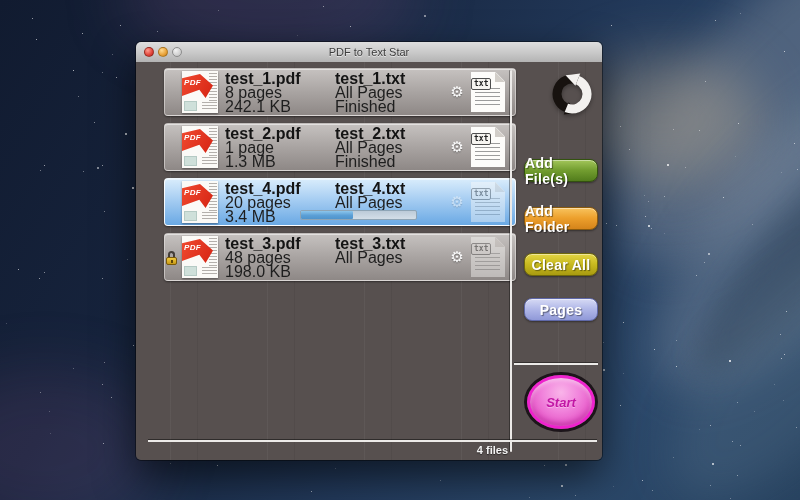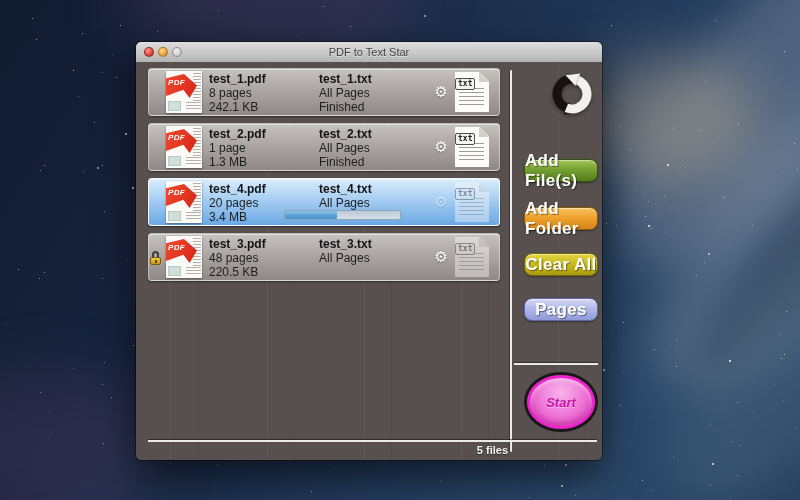--- a/index.html
+++ b/index.html
@@ -29,27 +29,27 @@
   .light{width:10px;height:10px;border-radius:50%;}
   .light.red{background:radial-gradient(circle at 35% 30%,#ff9d8f,#e0443a 60%,#b8281e);border:1px solid rgba(90,20,10,.55);box-sizing:border-box;}
   .light.yellow{background:radial-gradient(circle at 35% 30%,#ffd98f,#e8a23a 60%,#c07818);border:1px solid rgba(120,80,10,.55);box-sizing:border-box;}
   .light.gray{background:radial-gradient(circle at 35% 30%,#f2f2f2,#cccccc 70%,#b2b2b2);border:1px solid #8d8d8d;box-sizing:border-box;}
 
   .content{position:absolute;left:0;top:20px;right:0;bottom:0;border-radius:0 0 5px 5px;background:#57504f;overflow:hidden;}
   .content:before{content:"";position:absolute;inset:0;pointer-events:none;
     background:repeating-linear-gradient(90deg,transparent 0 34px,rgba(255,255,255,.045) 34px 35px,transparent 35px 61px,rgba(0,0,0,.06) 61px 62px,transparent 62px 97px);}
 
   
-  .file-list{position:absolute;left:12px;top:6px;width:352px;}
+  .file-list{position:absolute;left:28px;top:6px;width:352px;}
   .row{position:relative;height:46px;margin-bottom:7px;border-radius:4px;
     background:linear-gradient(180deg,#c6c2c0 0%,#aaa5a3 48%,#8e8886 100%);
     border:1px solid rgba(235,232,230,.55);box-sizing:content-box;
     box-shadow:0 1px 2px rgba(0,0,0,.45),inset 0 1px 0 rgba(255,255,255,.5);}
   .row.selected{background:linear-gradient(180deg,#d9ecfc 0%,#a6cdf2 45%,#6aa9e4 100%);border-color:rgba(255,255,255,.9);}
-  .col{position:absolute;top:3px;font-size:12px;color:#1e1e1e;line-height:14px;}
+  .col{position:absolute;top:3px;font-size:16px;color:#1e1e1e;line-height:14px;}
   .col1{left:60px;}
   .col2{left:170px;}
   .fname{font-weight:700;color:#141414;}
 
   .pdf-thumb{position:absolute;left:17px;top:2px;width:36px;height:42px;background:#fbfaf7;
     box-shadow:0 1px 2px rgba(0,0,0,.4);overflow:hidden;}
   .pdf-ribbon{position:absolute;left:0;top:3px;width:31px;height:24px;background:linear-gradient(120deg,#f04a30,#d62413);
     clip-path:polygon(0 18%,58% 0,100% 48%,76% 100%,56% 66%,0 92%);}
   .pdf-label{position:absolute;left:2px;top:7px;font-size:8px;font-weight:700;font-style:italic;color:#fff;letter-spacing:.3px;}
   .pdf-sidetext{position:absolute;right:1px;top:2px;width:8px;height:30px;
@@ -88,21 +88,21 @@
 
   
   .vsep{position:absolute;left:374px;top:8px;width:2px;height:382px;background:#eceae8;box-shadow:-1px 0 0 rgba(0,0,0,.35);border-radius:1px;}
   .hsep-right{position:absolute;left:378px;top:301px;width:84px;height:2px;background:#eceae8;box-shadow:0 -1px 0 rgba(0,0,0,.4);}
   .hsep-bottom{position:absolute;left:12px;top:378px;width:449px;height:2px;background:#eceae8;box-shadow:0 -1px 0 rgba(0,0,0,.45);}
   .file-count{position:absolute;left:297px;top:382px;width:75px;text-align:right;font-size:11px;font-weight:700;color:#f4f4f4;text-shadow:0 1px 1px rgba(0,0,0,.5);}
 
   .logo{position:absolute;left:412px;top:8px;width:48px;height:48px;filter:drop-shadow(0 2px 2px rgba(0,0,0,.35));}
 
   .btn{position:absolute;left:388px;width:74px;height:23px;border-radius:8px;border:1px solid rgba(0,0,0,.45);
-    box-sizing:border-box;font-size:17px;font-weight:700;color:#fff;letter-spacing:.3px;
+    box-sizing:border-box;font-size:14px;font-weight:700;color:#fff;letter-spacing:.3px;
     display:flex;align-items:center;justify-content:center;cursor:pointer;
     text-shadow:1px 1px 1px rgba(0,0,0,.45);box-shadow:inset 0 1px 0 rgba(255,255,255,.45),0 1px 2px rgba(0,0,0,.4);}
   .btn-add-files{top:97px;background:linear-gradient(180deg,#a3c65a 0%,#739e30 48%,#527d1c 100%);border-color:#33520f;}
   .btn-add-folder{top:145px;background:linear-gradient(180deg,#f8c35e 0%,#eda02c 48%,#d5841b 100%);border-color:#8a5a0e;}
   .btn-clear-all{top:191px;background:linear-gradient(180deg,#e3d544 0%,#c8ba20 48%,#a99b10 100%);border-color:#6f680c;}
   .btn-delete{top:236px;background:linear-gradient(180deg,#d6daf4 0%,#b0b7e8 48%,#9099d8 100%);border-color:#5f68a8;}
 
   .start-btn{position:absolute;left:391px;top:313px;width:68px;height:54px;border-radius:50%;
     background:radial-gradient(circle at 50% 30%,#f9b4e9 0%,#f184dc 40%,#e658c8 72%,#da3cba 100%);
     border:3px solid #ee22cd;box-sizing:border-box;cursor:pointer;
@@ -234,21 +234,21 @@
     <div class="pdf-thumb">
       <div class="pdf-sidetext"></div>
       <div class="pdf-ribbon"></div>
       <span class="pdf-label">PDF</span>
       <div class="pdf-img"></div>
       <div class="pdf-bottext"></div>
     </div>
     <div class="col col1">
       <div class="fname">test_3.pdf</div>
       <div>48 pages</div>
-      <div>220.5 KB</div>
+      <div>198.0 KB</div>
     </div>
     <div class="col col2">
       <div class="fname">test_3.txt</div>
       <div>All Pages</div>
       <div class="status"></div>
     </div>
 
     <span class="gear">⚙</span>
     <div class="txt-thumb faded">
       <div class="txt-page"></div>
@@ -277,15 +277,15 @@
     <div class="btn btn-add-folder">Add Folder</div>
     <div class="btn btn-delete">Pages</div>
 
     <div class="hsep-right"></div>
 
     <div class="start-btn">
       <span class="start-label">Start</span>
     </div>
 
     <div class="hsep-bottom"></div>
-    <div class="file-count">5 files</div>
+    <div class="file-count">4 files</div>
   </div>
 </div>
 
 </body></html>

